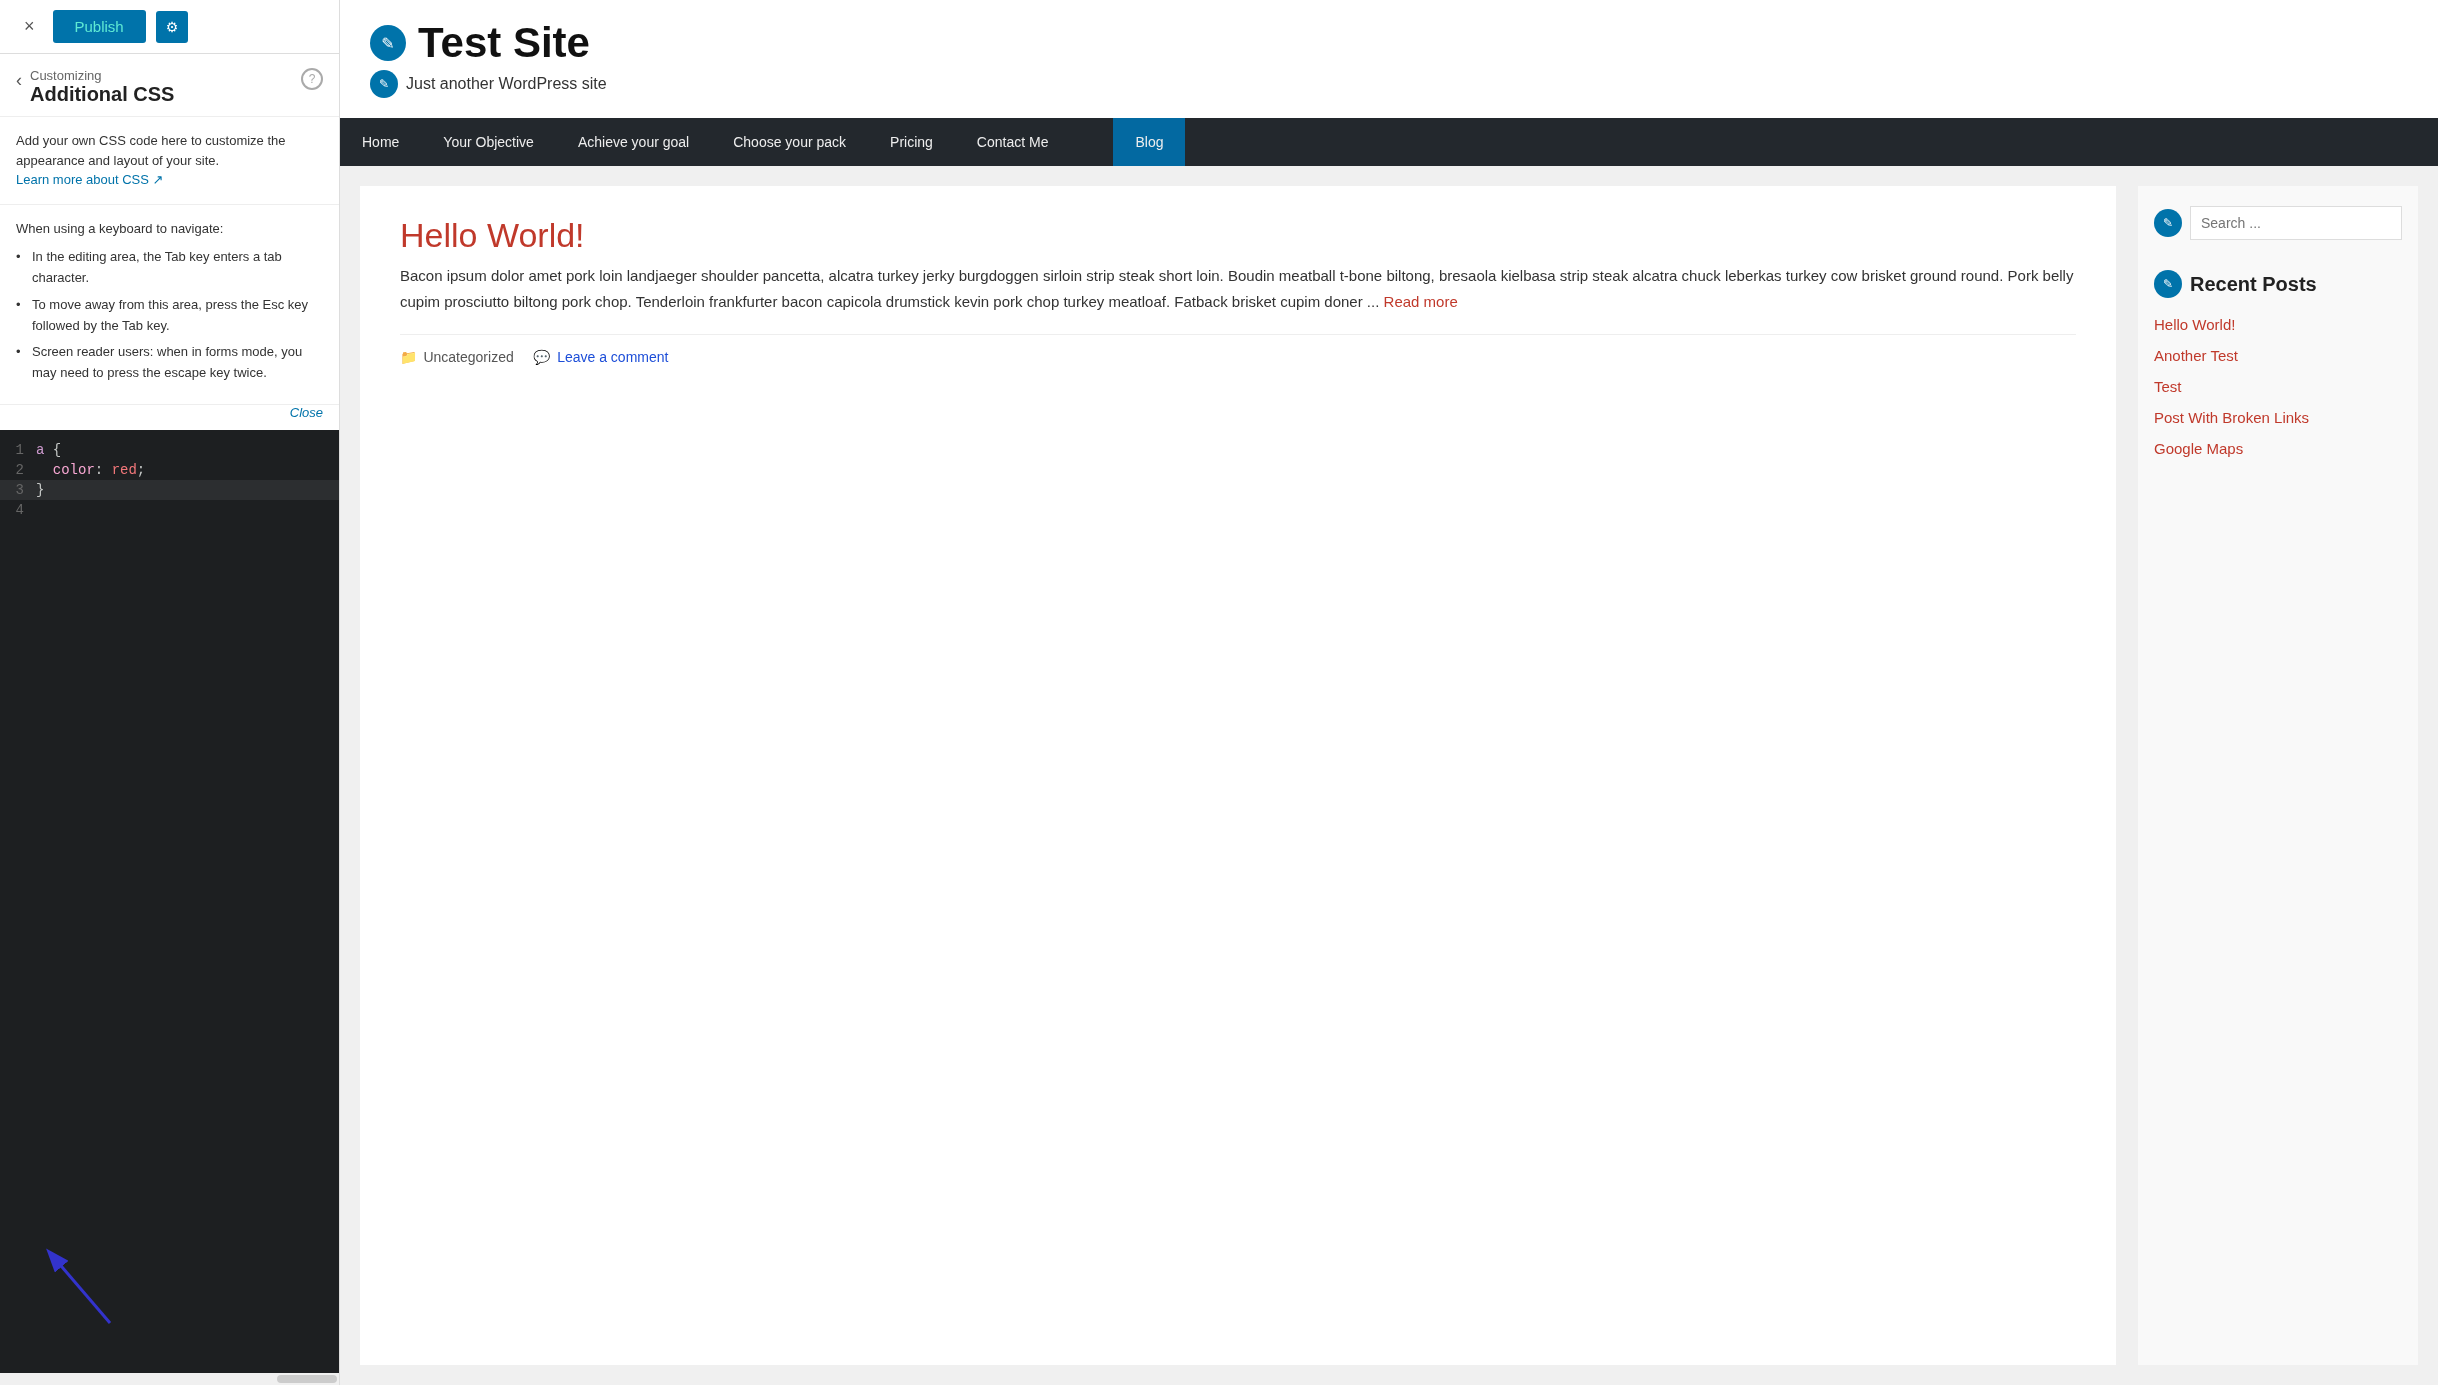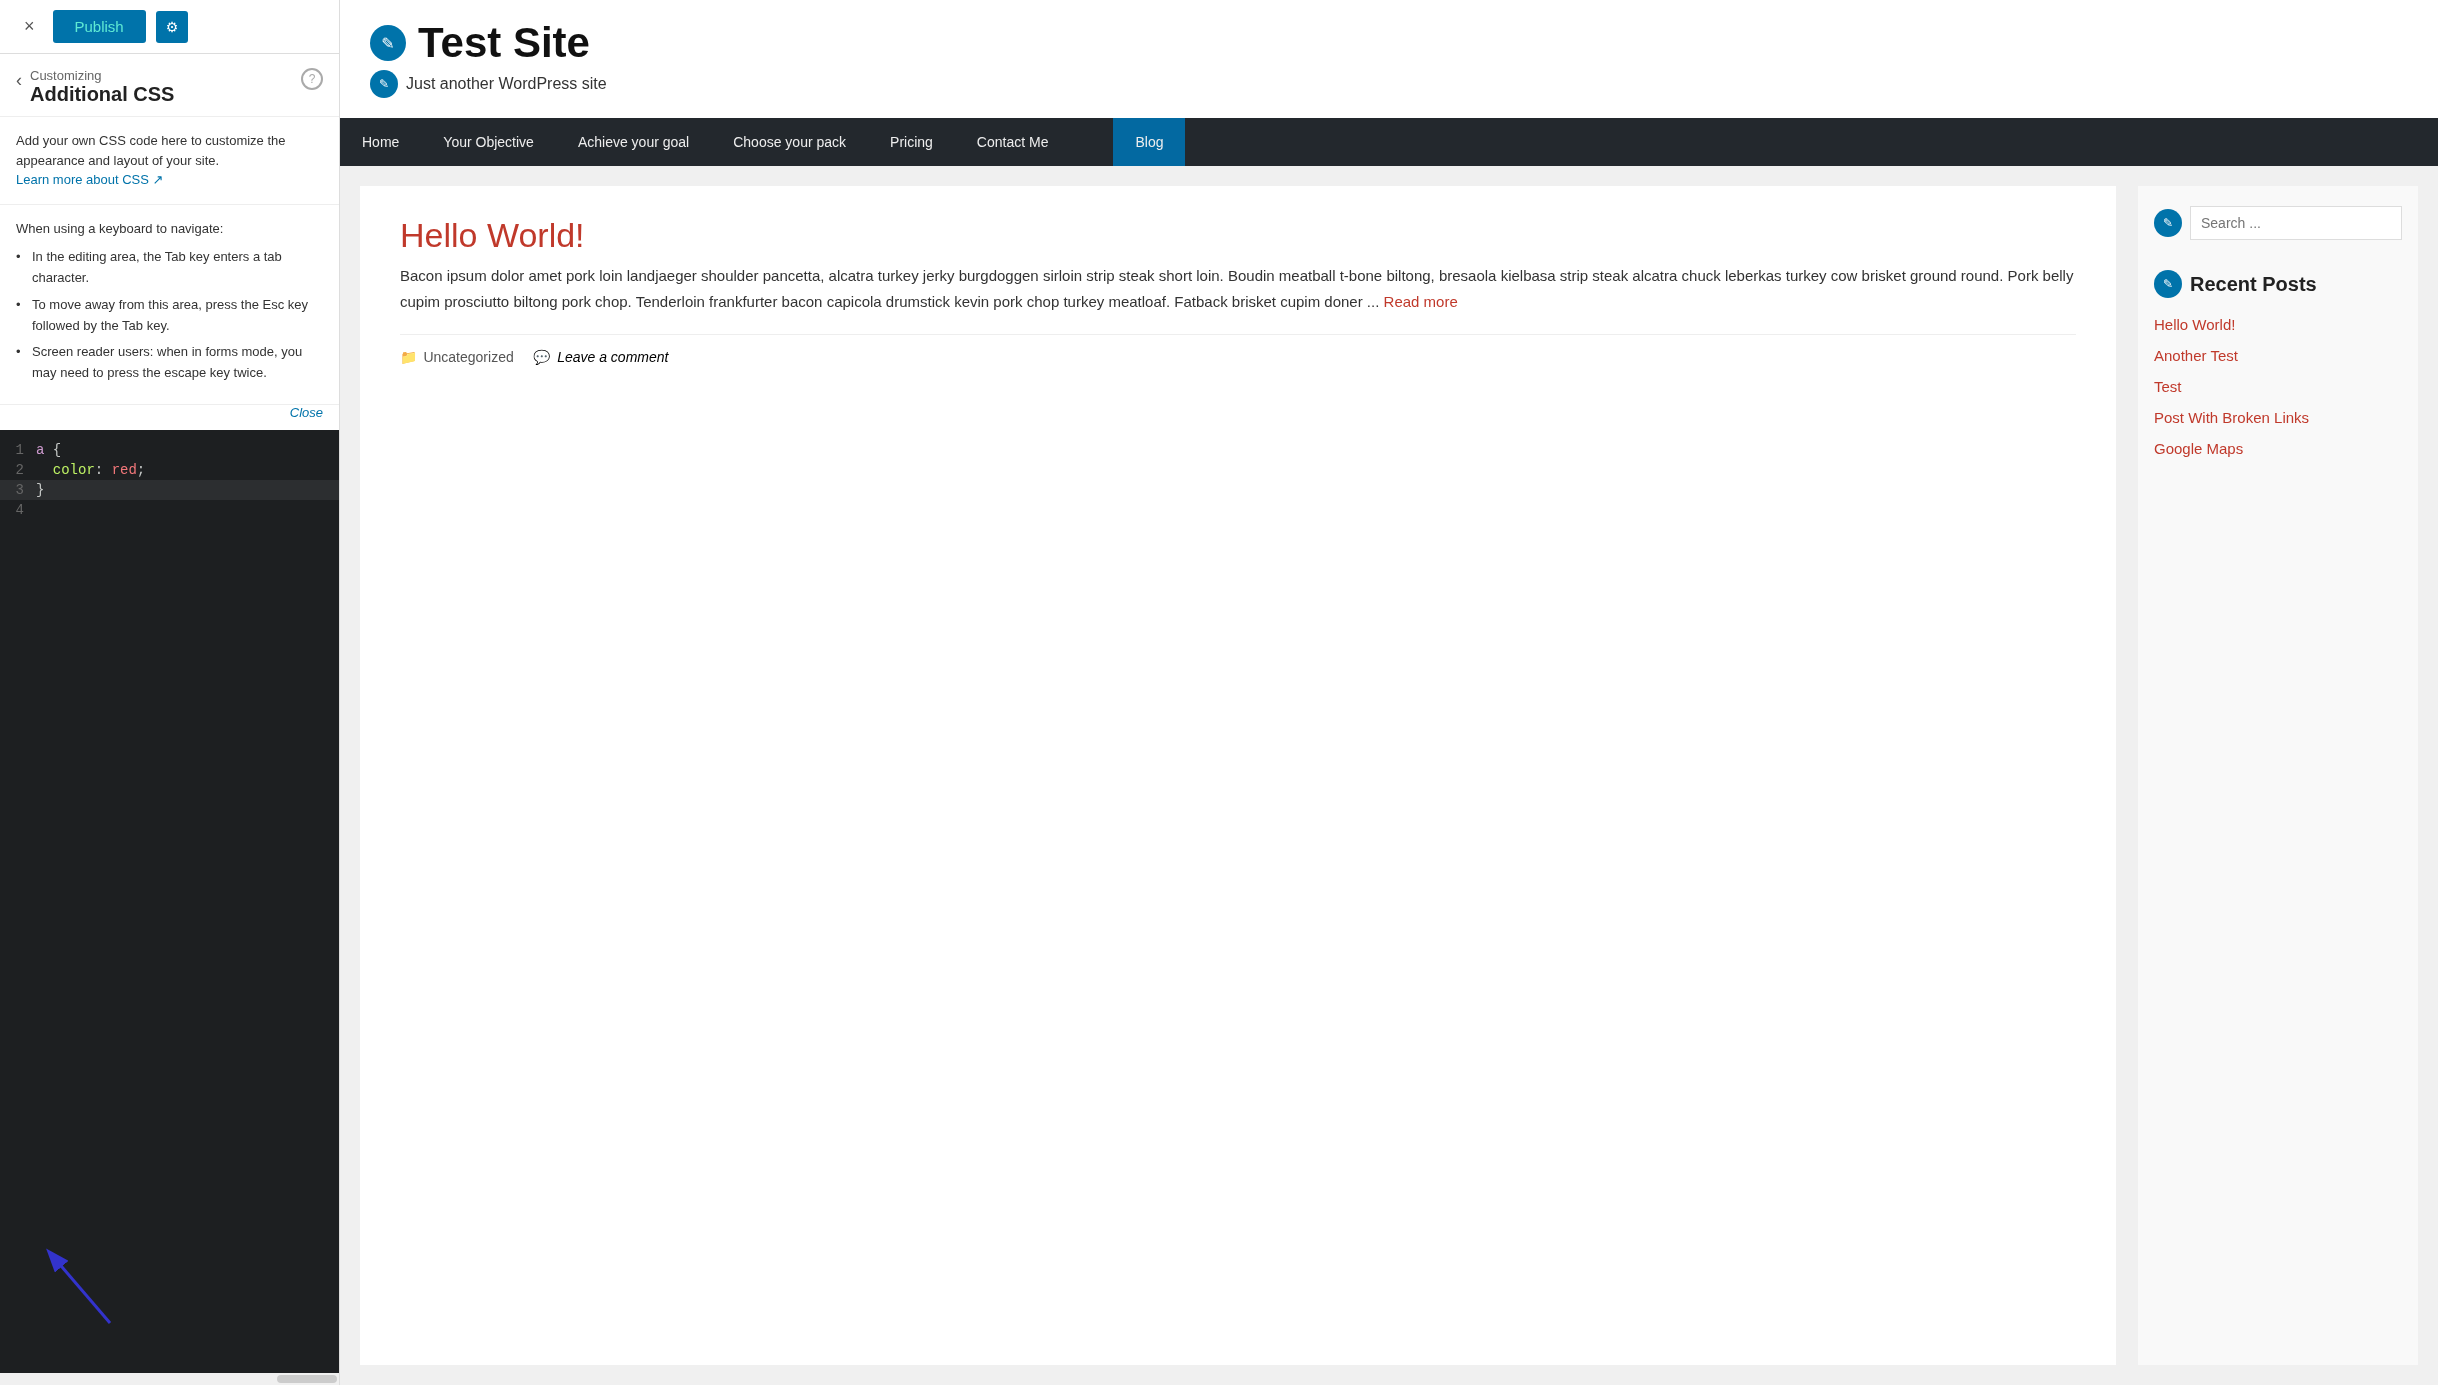--- a/index.html
+++ b/index.html
@@ -194,21 +194,21 @@
       user-select: none;
       flex-shrink: 0;
     }
 
     .line-content {
       flex: 1;
       white-space: pre;
     }
 
     .keyword { color: #cc99cd; }
-    .property { color: #bef264; text-align: right; }
+    .property { color: #f9a8d4; text-align: right; }
     .value-red { color: #f2777a; }
 
     
     .right-panel {
       flex: 1;
       overflow-y: auto;
       background: #fff;
       display: flex;
       flex-direction: column;
     }
@@ -543,21 +543,21 @@
           <span>Bacon ipsum dolor amet pork loin landjaeger shoulder pancetta, alcatra turkey jerky burgdoggen sirloin strip steak short loin. Boudin meatball t-bone biltong, bresaola kielbasa strip steak alcatra chuck leberkas turkey cow brisket ground round. Pork belly cupim prosciutto biltong pork chop. Tenderloin frankfurter bacon capicola drumstick kevin pork chop turkey meatloaf. Fatback brisket cupim doner ...</span>
           <a href="#" class="read-more">Read more</a>
         </p>
         <div class="post-footer">
           <div class="post-footer-item">
             <span>📁</span>
             <a href="#" style="color:#555;text-decoration:none;">Uncategorized</a>
           </div>
           <div class="post-footer-item">
             <span>💬</span>
-            <a href="#" style="color:#000000;text-decoration:none;font-style:italic;">Leave a comment</a>
+            <a href="#" style="color:#1d4ed8;text-decoration:none;">Leave a comment</a>
           </div>
         </div>
       </article>
     </div>
 
     <div class="sidebar">
 
       <div class="search-widget">
         <div class="search-icon-circle">
           <span>✎</span>

